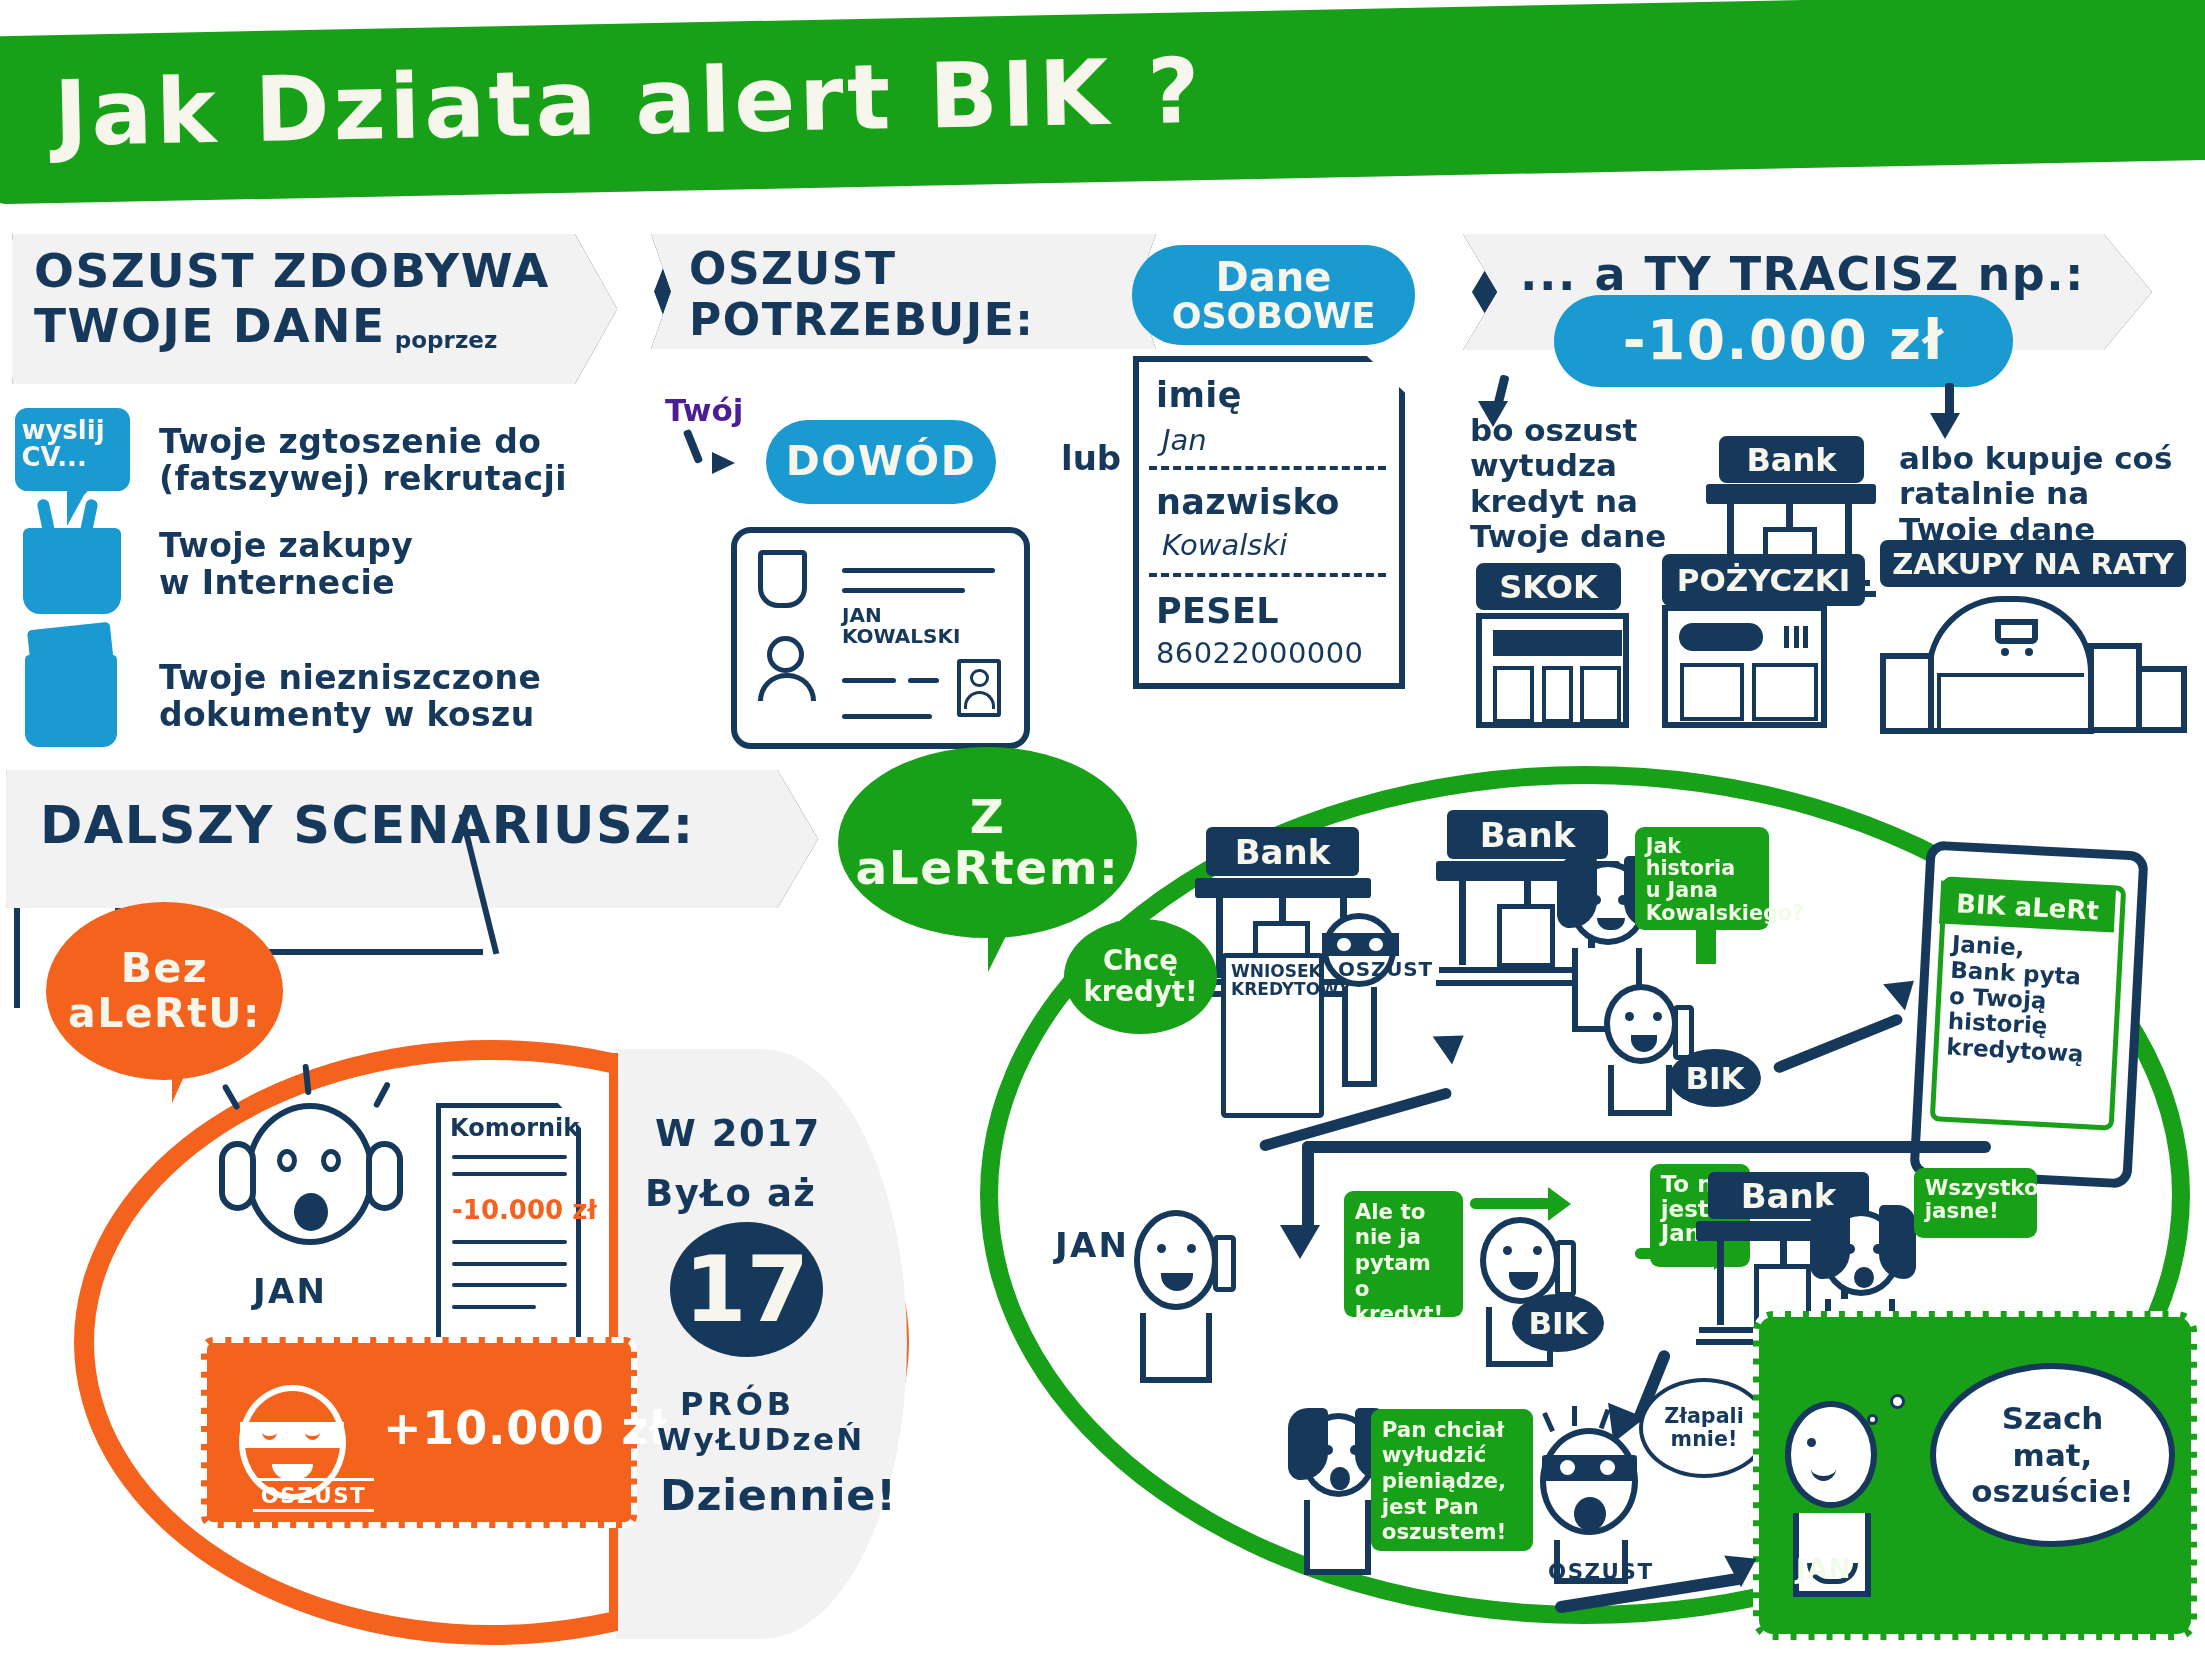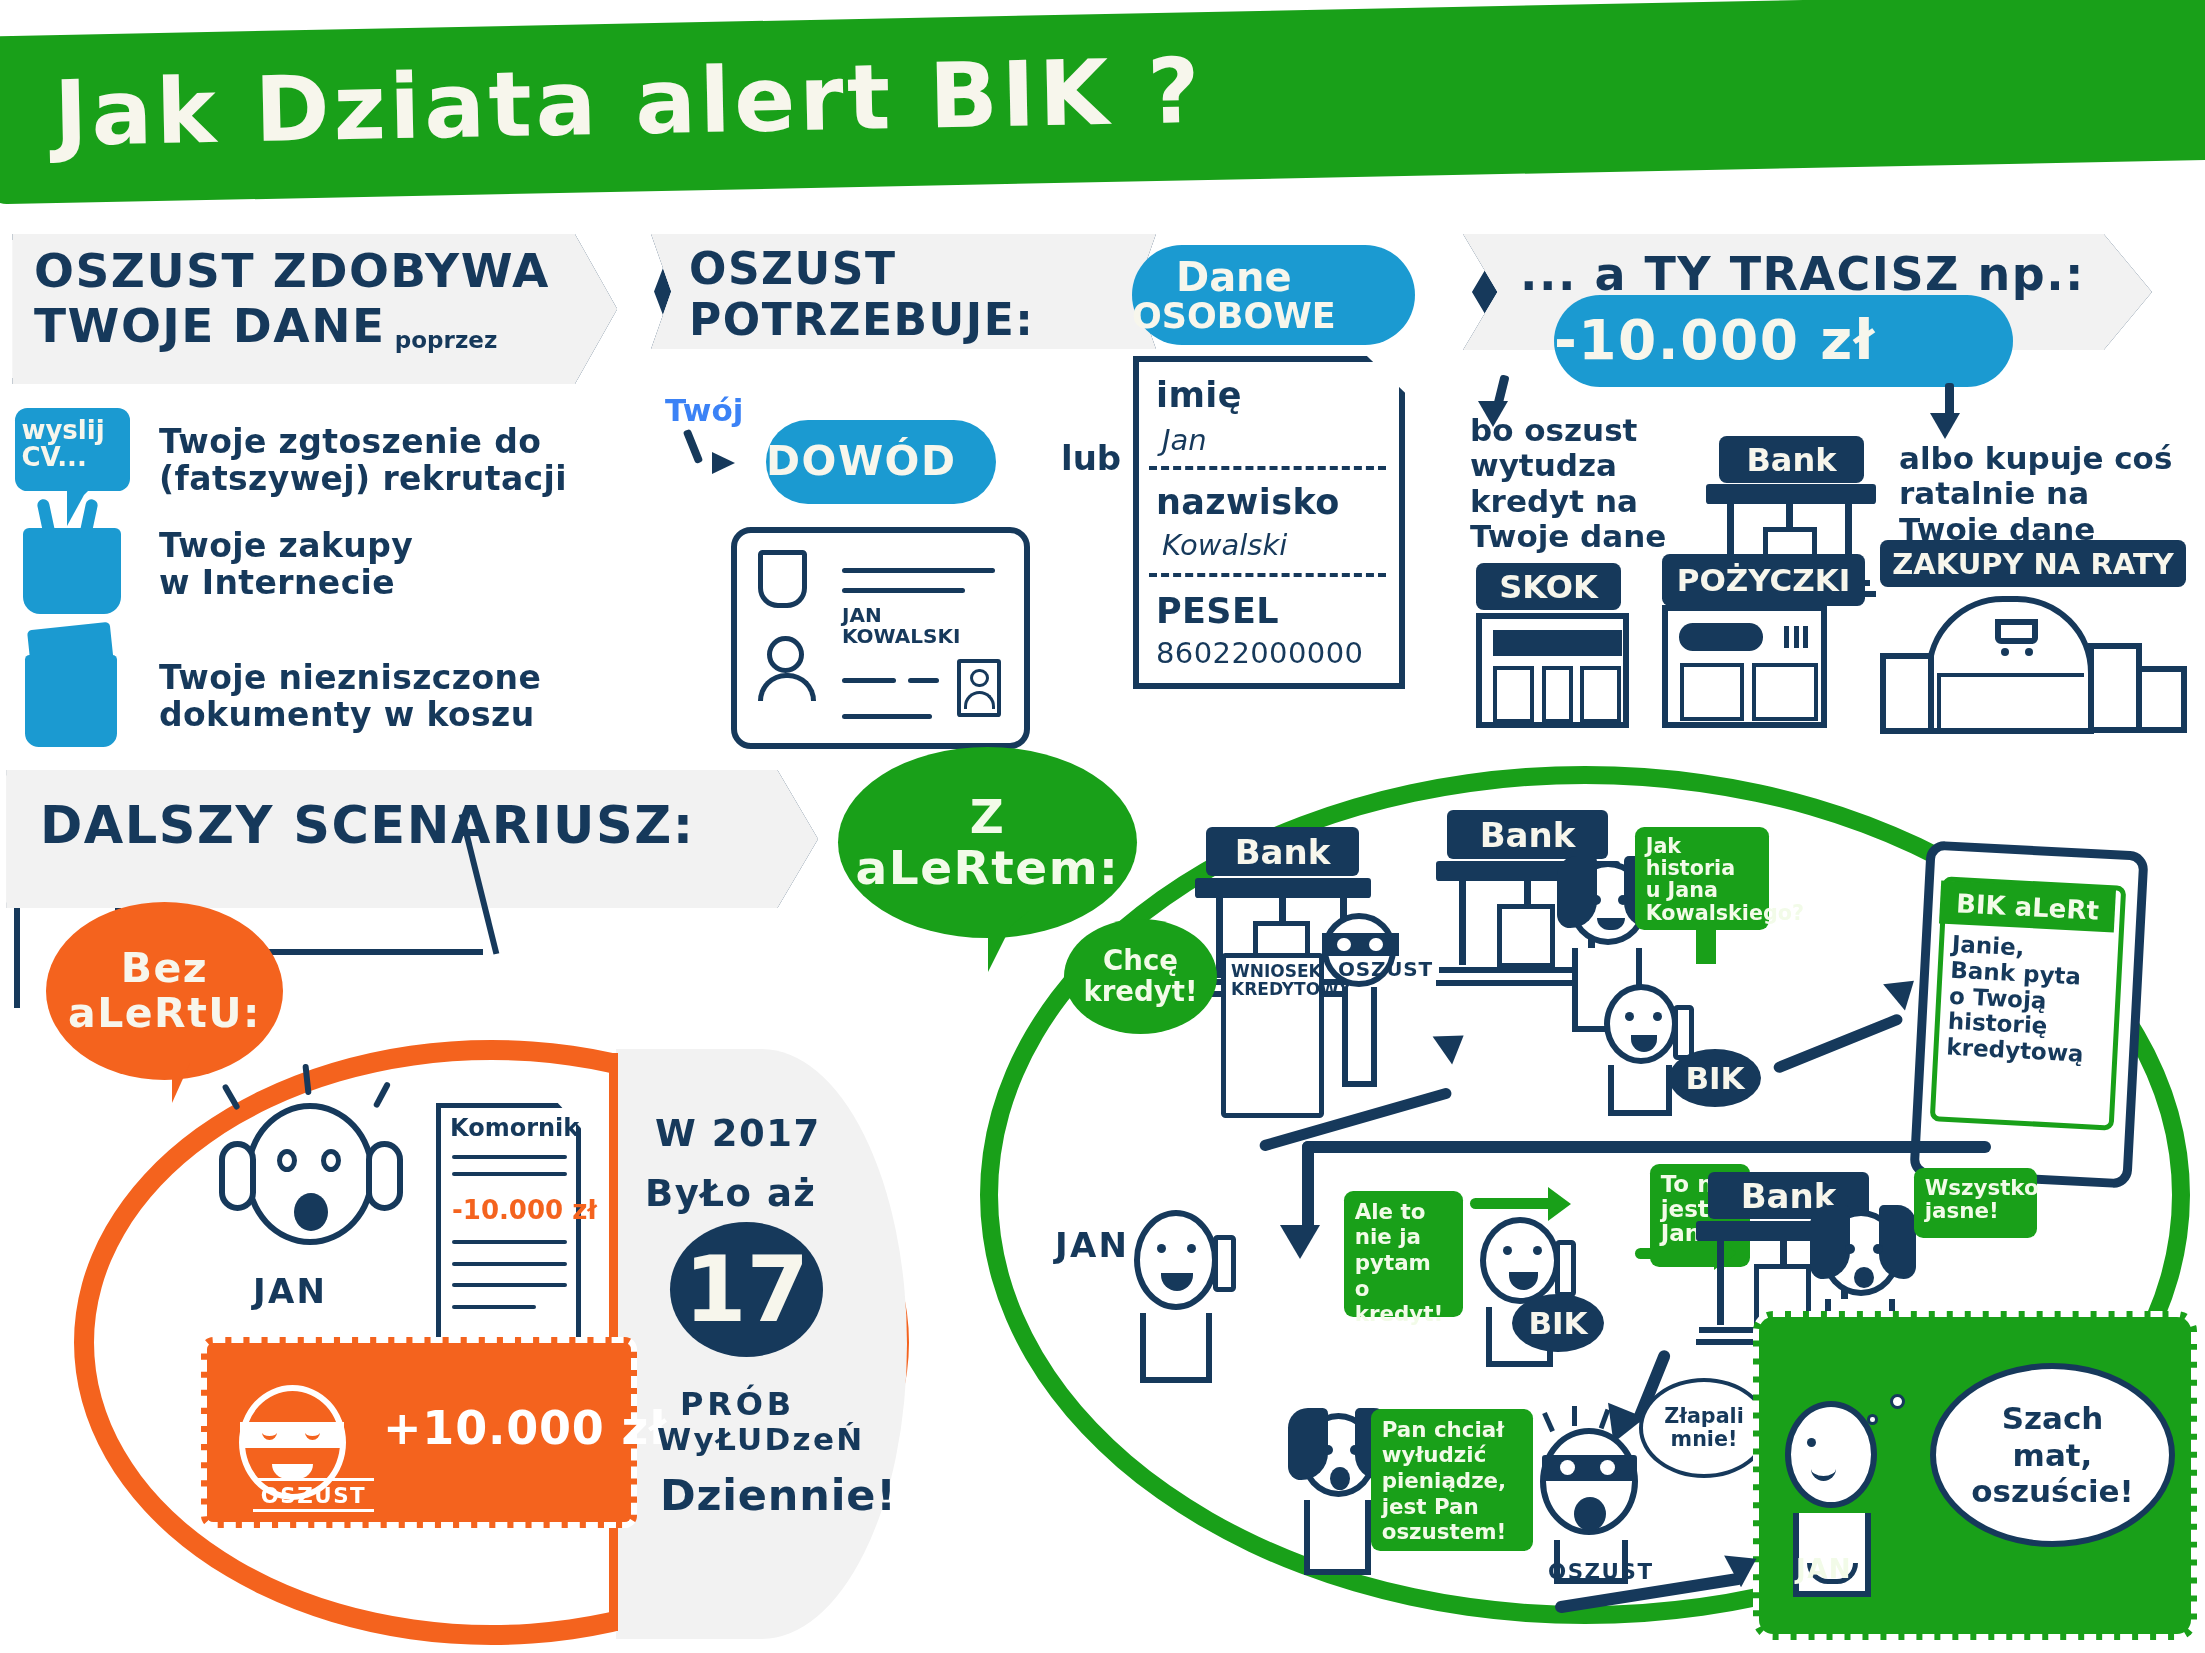--- a/index.html
+++ b/index.html
@@ -105,21 +105,21 @@
   #ic-bag { left: 23px; top: 528px; width: 98px; height: 86px; border-radius: 6.1px 6.1px 17px 17px; }
   #ic-bag-h1 { left: 40px; top: 499px; width: 11.5px; height: 37px; background: #1b9ad1; border-radius: 6.1px; transform: rotate(-12deg); }
   #ic-bag-h2 { left: 83px; top: 499px; width: 11.5px; height: 37px; background: #1b9ad1; border-radius: 6.1px; transform: rotate(12deg); }
   
   #ic-bin { left: 24.5px; top: 655px; width: 92px; height: 92px; border-radius: 4.6px 4.6px 13.8px 13.8px; }
   #ic-bin-paper { left: 29px; top: 626px; width: 83px; height: 43px; background: #1b9ad1; border-radius: 4.6px; transform: rotate(-6deg); }
 
   
   .pill {
     background: #1b9ad1; color: #f7f6ec; font-weight: 700;
-    display: flex; align-items: center; 
+    display: flex; align-items: center; justify-content: center;
     text-align: center; line-height: 1.05;
   }
   #pill-dane { left: 1132px; top: 245px; width: 283px; height: 100px; border-radius: 54px; font-size: 40px; }
   #pill-dowod { left: 766px; top: 420px; width: 230px; height: 84px; border-radius: 46px; font-size: 41px; letter-spacing: 1.5px; }
   #pill-amount { left: 1554px; top: 295px; width: 459px; height: 92px; border-radius: 47px; font-size: 55px; letter-spacing: 1.5px; }
   #pill-bank1 { left: 1719px; top: 436px; width: 145px; height: 47px; border-radius: 7.7px; font-size: 32px; }
   #pill-skok { left: 1476px; top: 563px; width: 145px; height: 47px; border-radius: 7.7px; font-size: 32px; }
   #pill-pozyczki { left: 1662px; top: 554px; width: 203px; height: 52px; border-radius: 7.7px; font-size: 31px; }
   #pill-raty { left: 1880px; top: 540px; width: 306px; height: 47px; border-radius: 7.7px; font-size: 29px; }
 
@@ -273,21 +273,21 @@
   }
   .bank-col { position: absolute; background: #16395b; width: 6.9px; }
 
   #wniosek-doc {
     left: 1221px; top: 953px; width: 103px; height: 165px;
     background: #fff; border: 5.4px solid #16395b; border-radius: 4.6px;
   }
   #wniosek-lbl { left: 1231px; top: 963px; width: 90px; color: #16395b; font-weight: 700; font-size: 17px; line-height: 1.05; }
 
   #lub-lbl { left: 1061px; top: 438px; color: #16395b; font-weight: 700; font-size: 34px; }
-  #twoj-lbl { left: 665px; top: 392px; color: #3b82f6; font-weight: 700; font-size: 31px; }
+  #twoj-lbl { left: 665px; top: 392px; color: #4c1d95; font-weight: 700; font-size: 31px; }
 
   .caption {
     color: #16395b; font-weight: 700; font-size: 31px; line-height: 1.14;
   }
   #cap-bo { left: 1470px; top: 413px; width: 237px; }
   #cap-albo { left: 1899px; top: 441px; width: 276px; }
 
   
   #bub-bez {
     left: 46px; top: 902px; width: 237px; height: 178px;

